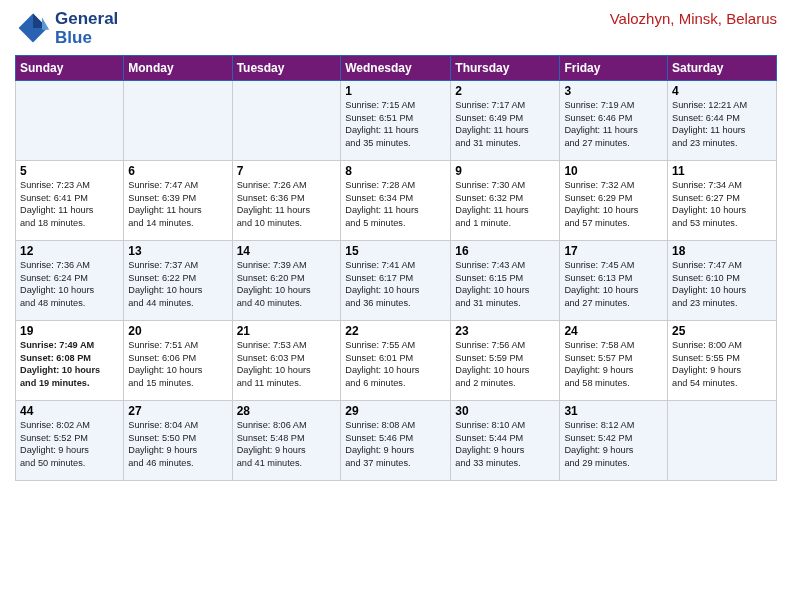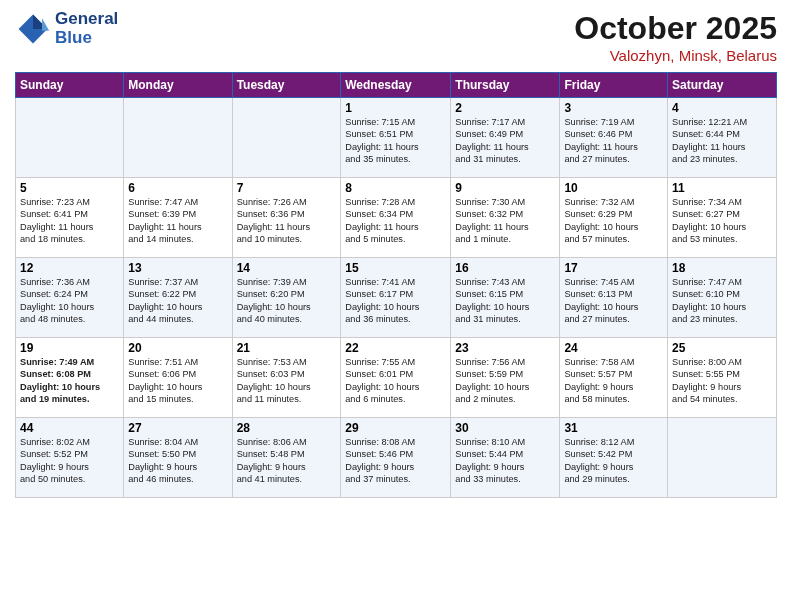--- a/index.html
+++ b/index.html
@@ -16,21 +16,21 @@
       padding: 10px 15px;
     }
     .header {
       display: flex;
       justify-content: space-between;
       align-items: flex-start;
       margin-bottom: 8px;
     }
     .logo {
       display: flex;
-      align-items: flex-end;
+      align-items: flex-start;
       gap: 4px;
     }
     .logo-icon {
       width: 36px;
       height: 36px;
     }
     .title-block {
       text-align: right;
     }
     .month-title {
@@ -90,21 +90,20 @@
         <polygon points="20,4 36,20 20,36 4,20" fill="#2962b3"></polygon>
         <polygon points="20,4 36,20 20,20" fill="#1a4080"></polygon>
         <polygon points="30,8 38,22 30,22" fill="#5b9bd5"></polygon>
       </svg>
       <div>
         <div style="color:#1a4080;font-weight:bold;font-size:17px;line-height:1.1;">General</div>
         <div style="color:#2962b3;font-weight:bold;font-size:17px;line-height:1.1;">Blue</div>
       </div>
     </div>
     <div class="title-block">
-      <div class="month-title">October 2025</div>
       <div class="location">Valozhyn, Minsk, Belarus</div>
     </div>
   </div>
 
   <table class="calendar">
     <thead>
       <tr>
       <th>Sunday</th>
           <th>Monday</th>
           <th>Tuesday</th>

